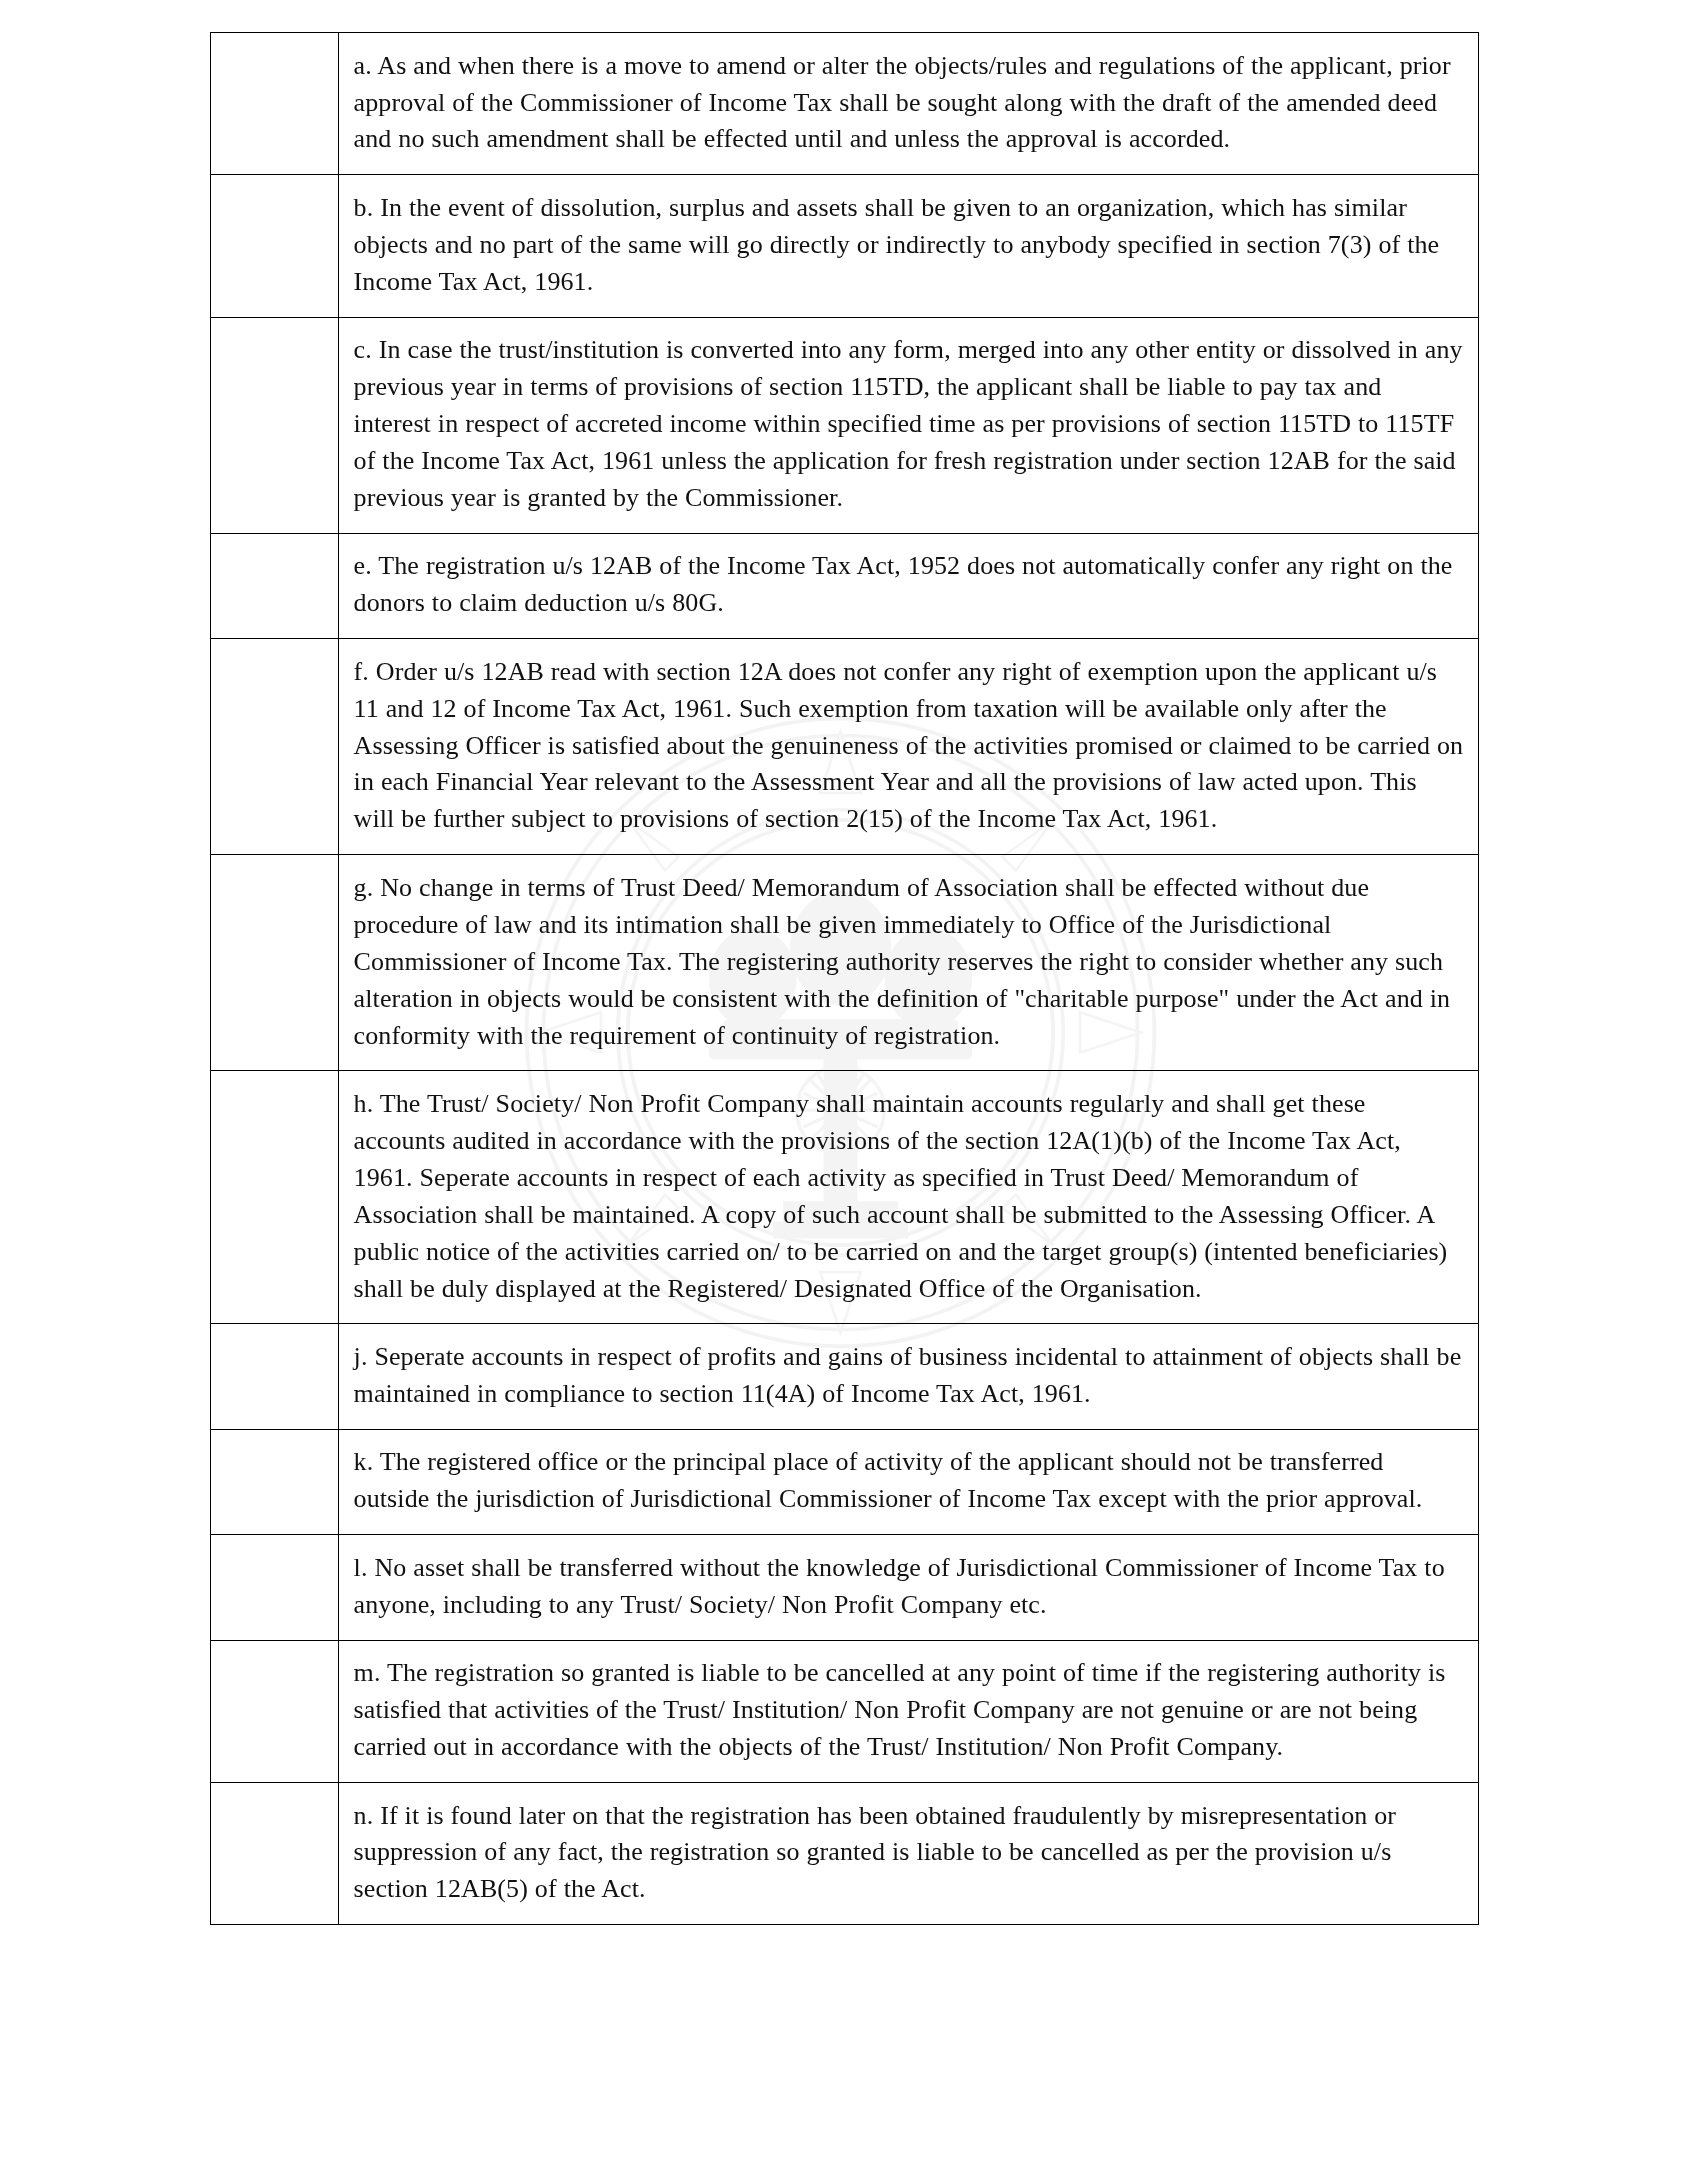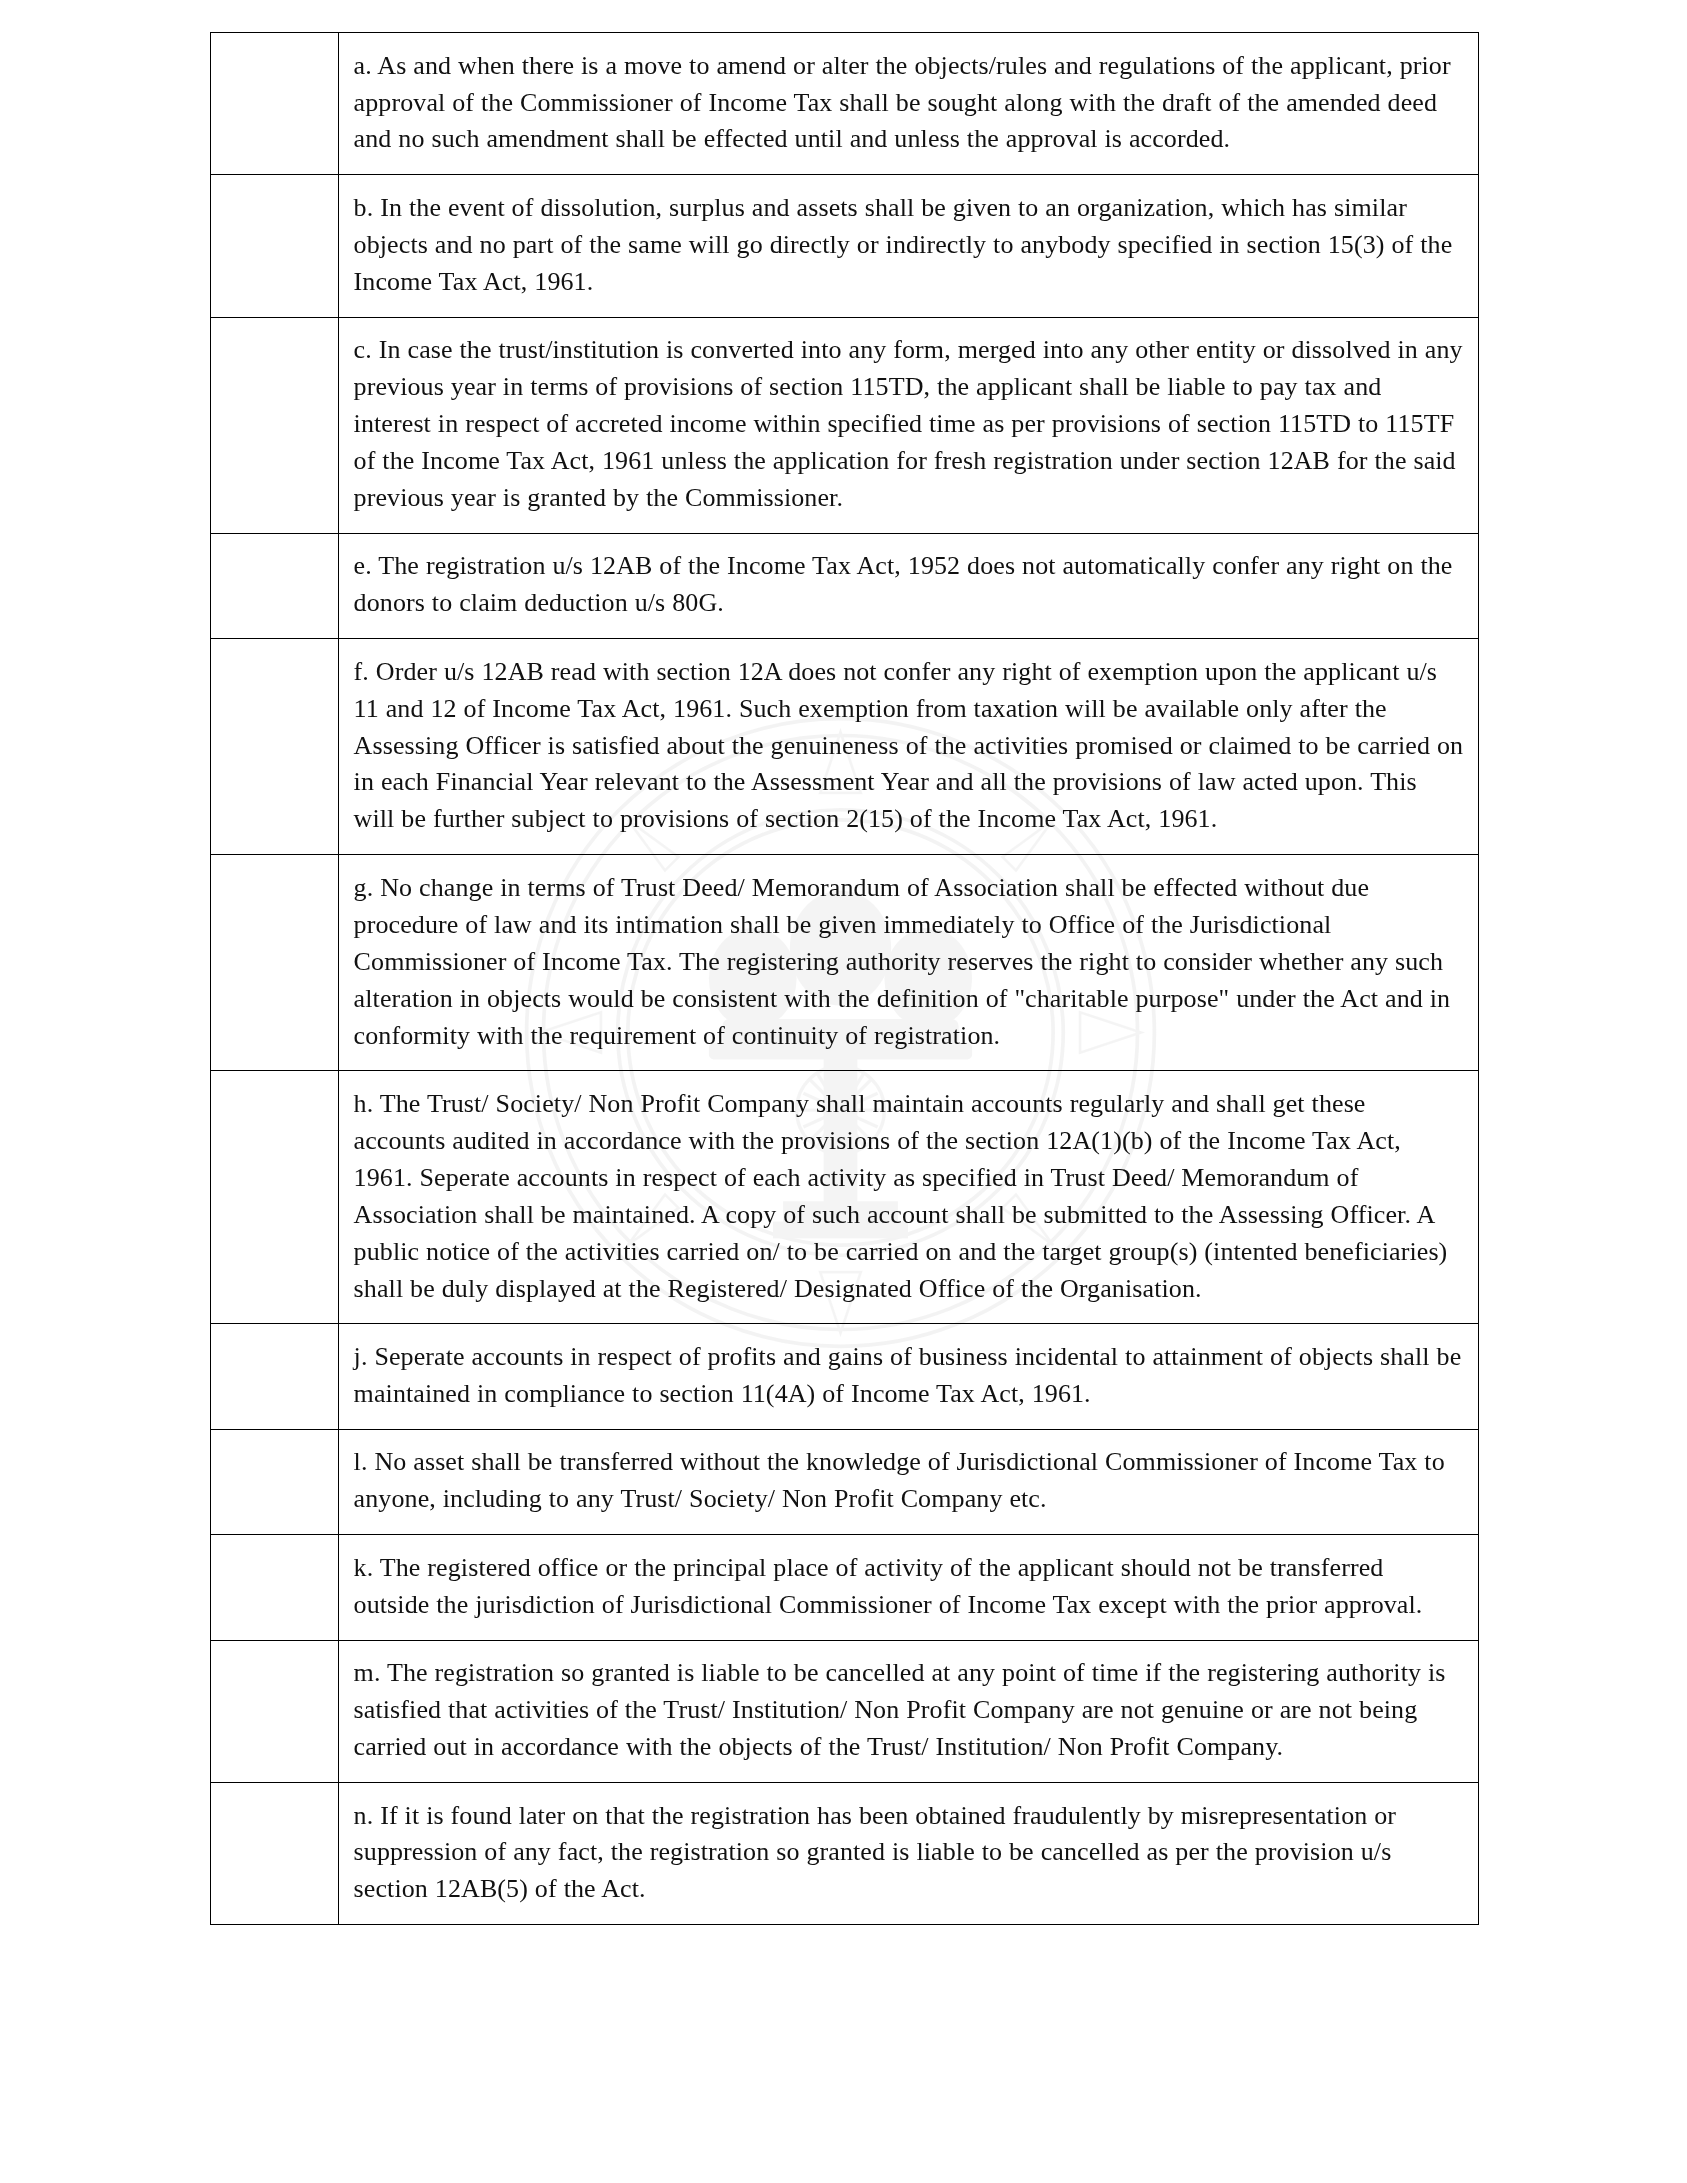--- a/index.html
+++ b/index.html
@@ -126,21 +126,21 @@
         <td class="col-body">
           <div class="clause">a. As and when there is a move to amend or alter the objects/rules and regulations of the applicant, prior approval of the Commissioner of Income Tax shall be sought along with the draft of the amended deed and no such amendment shall be effected until and unless the approval is accorded.</div>
         </td>
       </tr>
 
       <tr>
         <td class="col-label">
           <div class="label-cell-inner"></div>
         </td>
         <td class="col-body">
-          <div class="clause">b. In the event of dissolution, surplus and assets shall be given to an organization, which has similar objects and no part of the same will go directly or indirectly to anybody specified in section 15(3) of the Income Tax Act, 1961.</div>
+          <div class="clause">b. In the event of dissolution, surplus and assets shall be given to an organization, which has similar objects and no part of the same will go directly or indirectly to anybody specified in section 7(3) of the Income Tax Act, 1961.</div>
         </td>
       </tr>
 
       <tr>
         <td class="col-label">
           <div class="label-cell-inner"></div>
         </td>
         <td class="col-body">
           <div class="clause">c. In case the trust/institution is converted into any form, merged into any other entity or dissolved in any previous year in terms of provisions of section 115TD, the applicant shall be liable to pay tax and interest in respect of accreted income within specified time as per provisions of section 115TD to 115TF of the Income Tax Act, 1961 unless the application for fresh registration under section 12AB for the said previous year is granted by the Commissioner.</div>
         </td>
@@ -191,30 +191,30 @@
         <td class="col-body">
           <div class="clause">j. Seperate accounts in respect of profits and gains of business incidental to attainment of objects shall be maintained in compliance to section 11(4A) of Income Tax Act, 1961.</div>
         </td>
       </tr>
 
       <tr>
         <td class="col-label">
           <div class="label-cell-inner"></div>
         </td>
         <td class="col-body">
+          <div class="clause">k. The registered office or the principal place of activity of the applicant should not be transferred outside the jurisdiction of Jurisdictional Commissioner of Income Tax except with the prior approval.</div>
+        </td>
+      </tr>
+
+      <tr>
+        <td class="col-label">
+          <div class="label-cell-inner"></div>
+        </td>
+        <td class="col-body">
           <div class="clause">l. No asset shall be transferred without the knowledge of Jurisdictional Commissioner of Income Tax to anyone, including to any Trust/ Society/ Non Profit Company etc.</div>
-        </td>
-      </tr>
-
-      <tr>
-        <td class="col-label">
-          <div class="label-cell-inner"></div>
-        </td>
-        <td class="col-body">
-          <div class="clause">k. The registered office or the principal place of activity of the applicant should not be transferred outside the jurisdiction of Jurisdictional Commissioner of Income Tax except with the prior approval.</div>
         </td>
       </tr>
 
       <tr>
         <td class="col-label">
           <div class="label-cell-inner"></div>
         </td>
         <td class="col-body">
           <div class="clause">m. The registration so granted is liable to be cancelled at any point of time if the registering authority is satisfied that activities of the Trust/ Institution/ Non Profit Company are not genuine or are not being carried out in accordance with the objects of the Trust/ Institution/ Non Profit Company.</div>
         </td>

